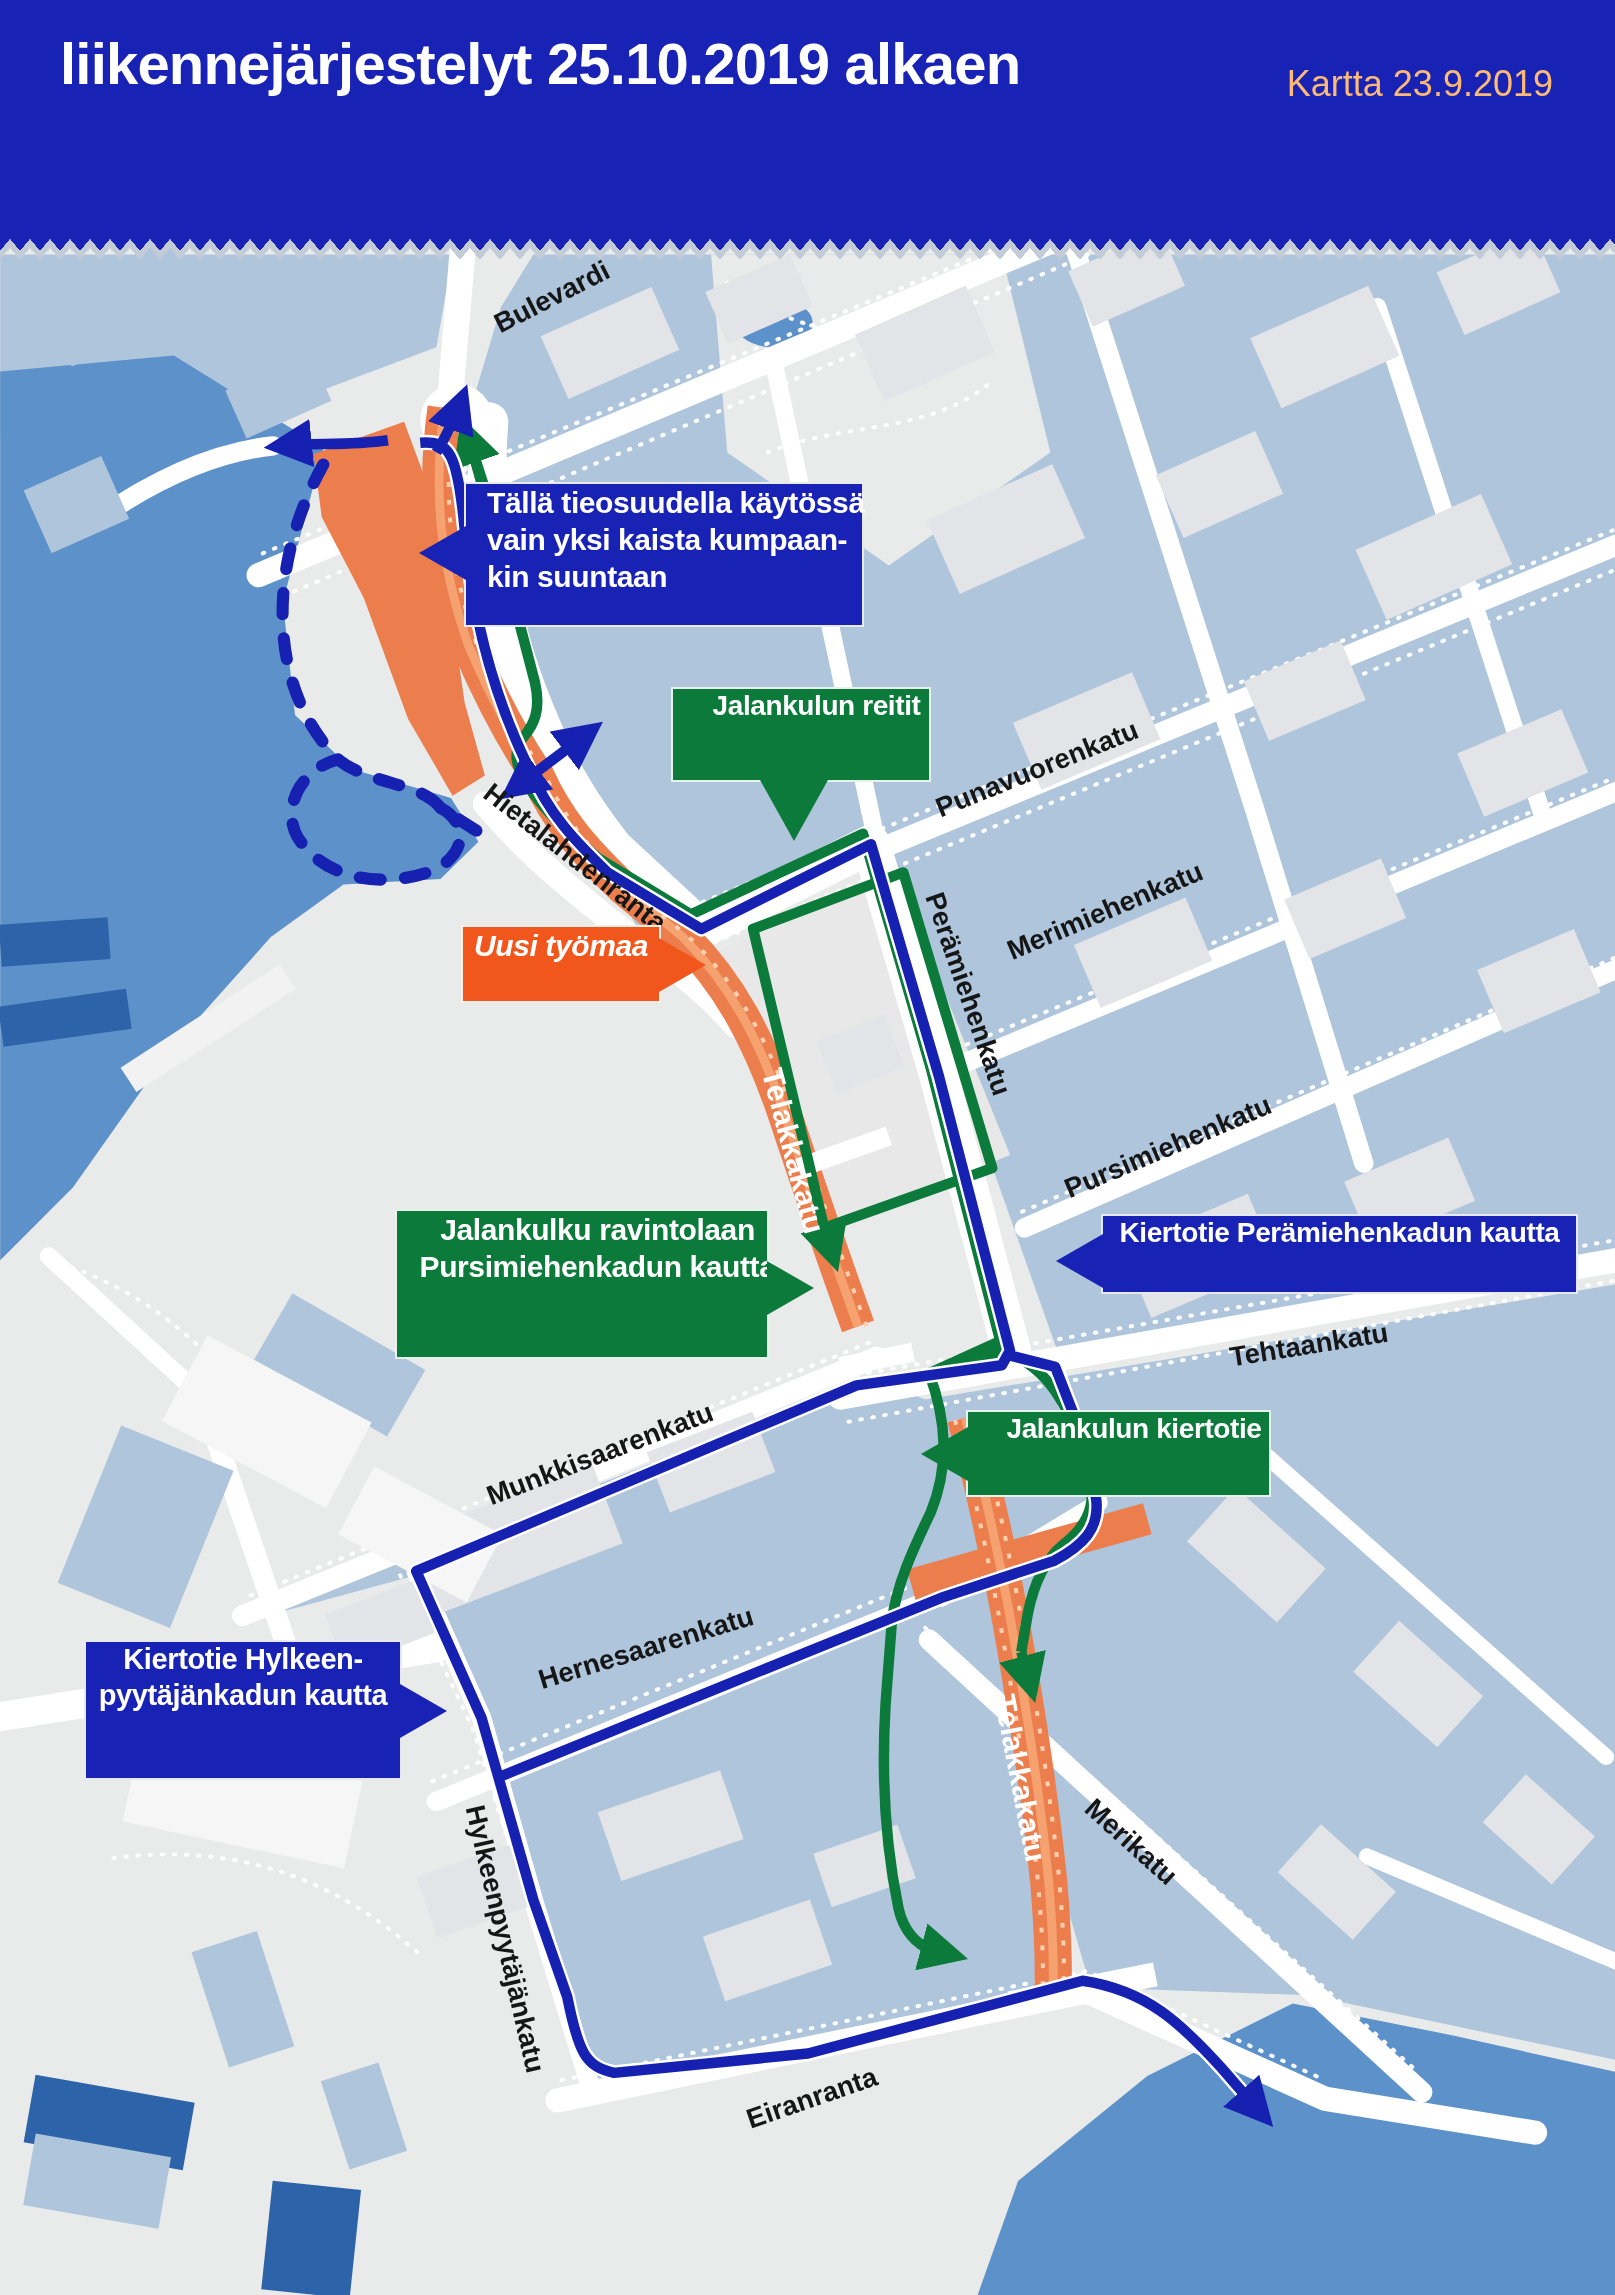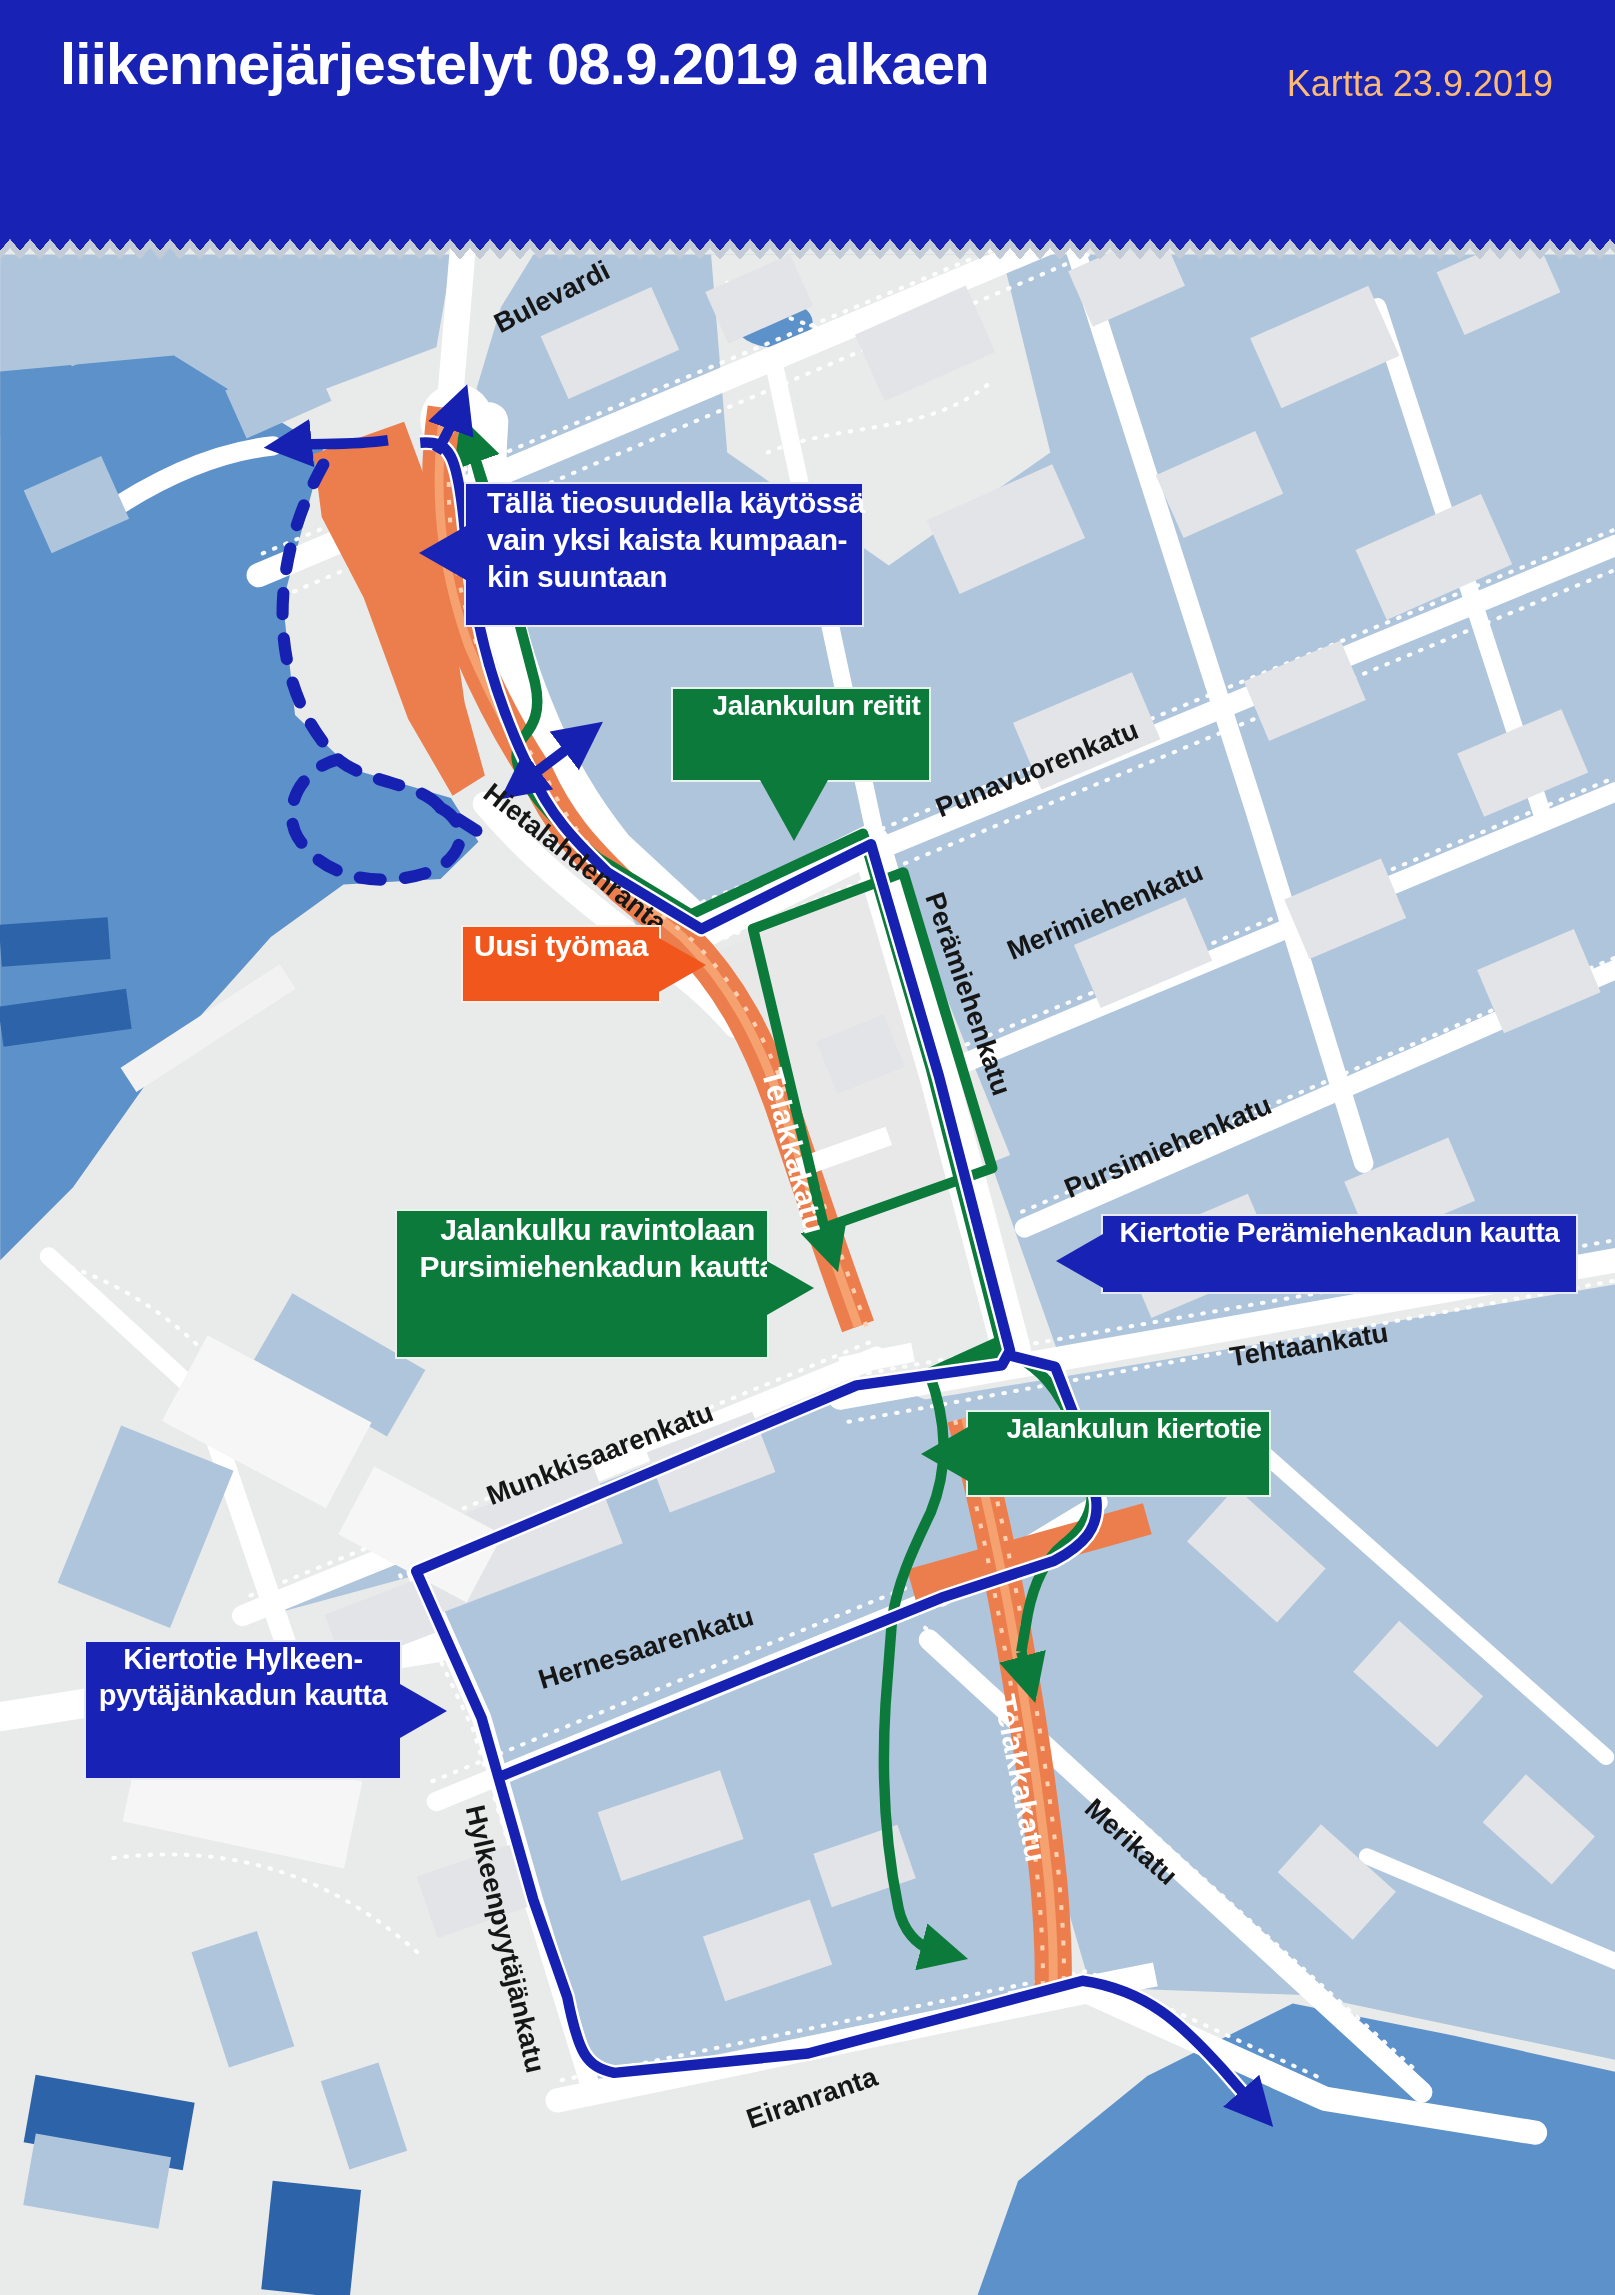--- a/index.html
+++ b/index.html
@@ -26,21 +26,21 @@
   .slabel{position:absolute;z-index:5;font-weight:bold;font-size:27.5px;color:#161616;
           white-space:nowrap;transform-origin:center;}
   .slabel.on-road{color:#fff;font-size:30px;}
 
   
   .callout{position:absolute;z-index:6;color:#fff;font-weight:bold;font-size:30px;
            line-height:1.24;letter-spacing:-0.4px;border:2.4px solid rgba(255,255,255,.9);
            box-sizing:border-box;display:flex;flex-direction:column;}
   .c-blue{background:#1822b4;}
   .c-green{background:#0c7a3a;padding-left:31px;}
-  .c-orange{background:#f1571c;}
+  .c-orange{background:#f1571c;font-style:italic;}
   .callout .ln{white-space:nowrap;}
   .ta-c{align-items:center;text-align:center;}
   .ta-l{align-items:flex-start;text-align:left;padding-left:21px;}
   .ta-r{align-items:flex-end;text-align:right;padding-right:27.5px;}
   .pt{position:absolute;width:0;height:0;}
   .pt-right{left:100%;border-top:27.5px solid transparent;border-bottom:27.5px solid transparent;}
   .pt-left{right:100%;border-top:27.5px solid transparent;border-bottom:27.5px solid transparent;}
   .pt-down{top:100%;border-left:34px solid transparent;border-right:34px solid transparent;}
   .pt-right.p-blue{border-left:47px solid #1822b4;}
   .pt-left.p-blue{border-right:47px solid #1822b4;}
@@ -290,21 +290,21 @@
   </div>
 
   <div class="callout c-blue ta-c" style="left:84px;top:1640px;width:318px;height:140px;font-size:29px;">
     <div class="ln">Kiertotie Hylkeen-</div>
     <div class="ln">pyytäjänkadun kautta</div>
     <span class="pt pt-right p-blue" style="top:42px;"></span>
   </div>
 
   <div class="hdr">
     <div class="hdr-title">
-      <div>liikennejärjestelyt 08.9.2019 alkaen</div>
+      <div>liikennejärjestelyt 25.10.2019 alkaen</div>
     </div>
     <div class="hdr-date">Kartta 23.9.2019</div>
   </div>
   <div class="zz zz-gray"></div>
   <div class="zz zz-blue"></div>
 
 </div>
 
 
 </body></html>

